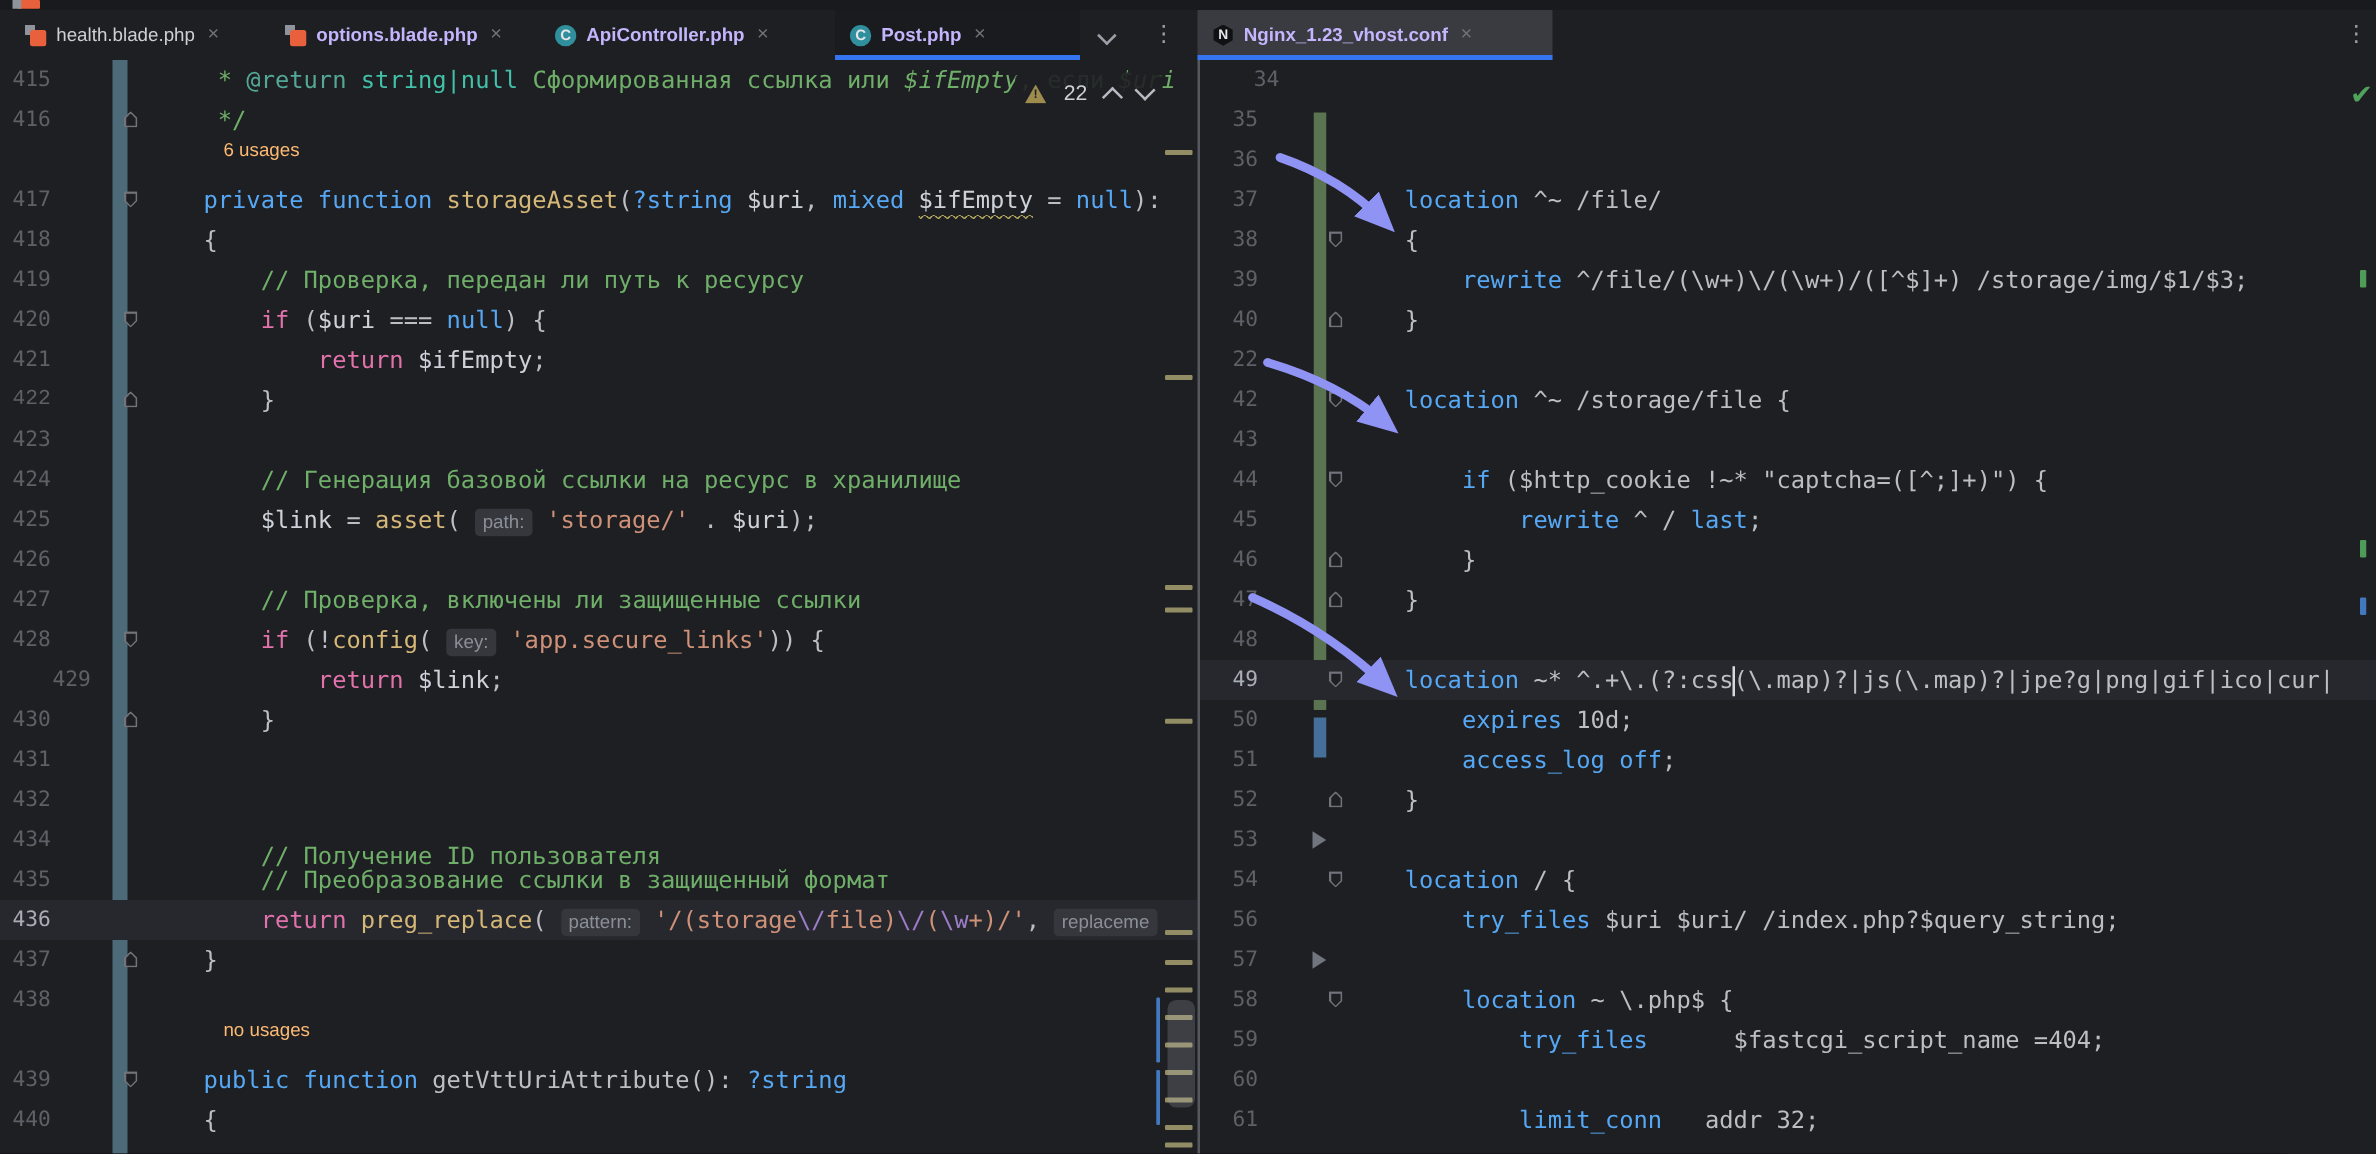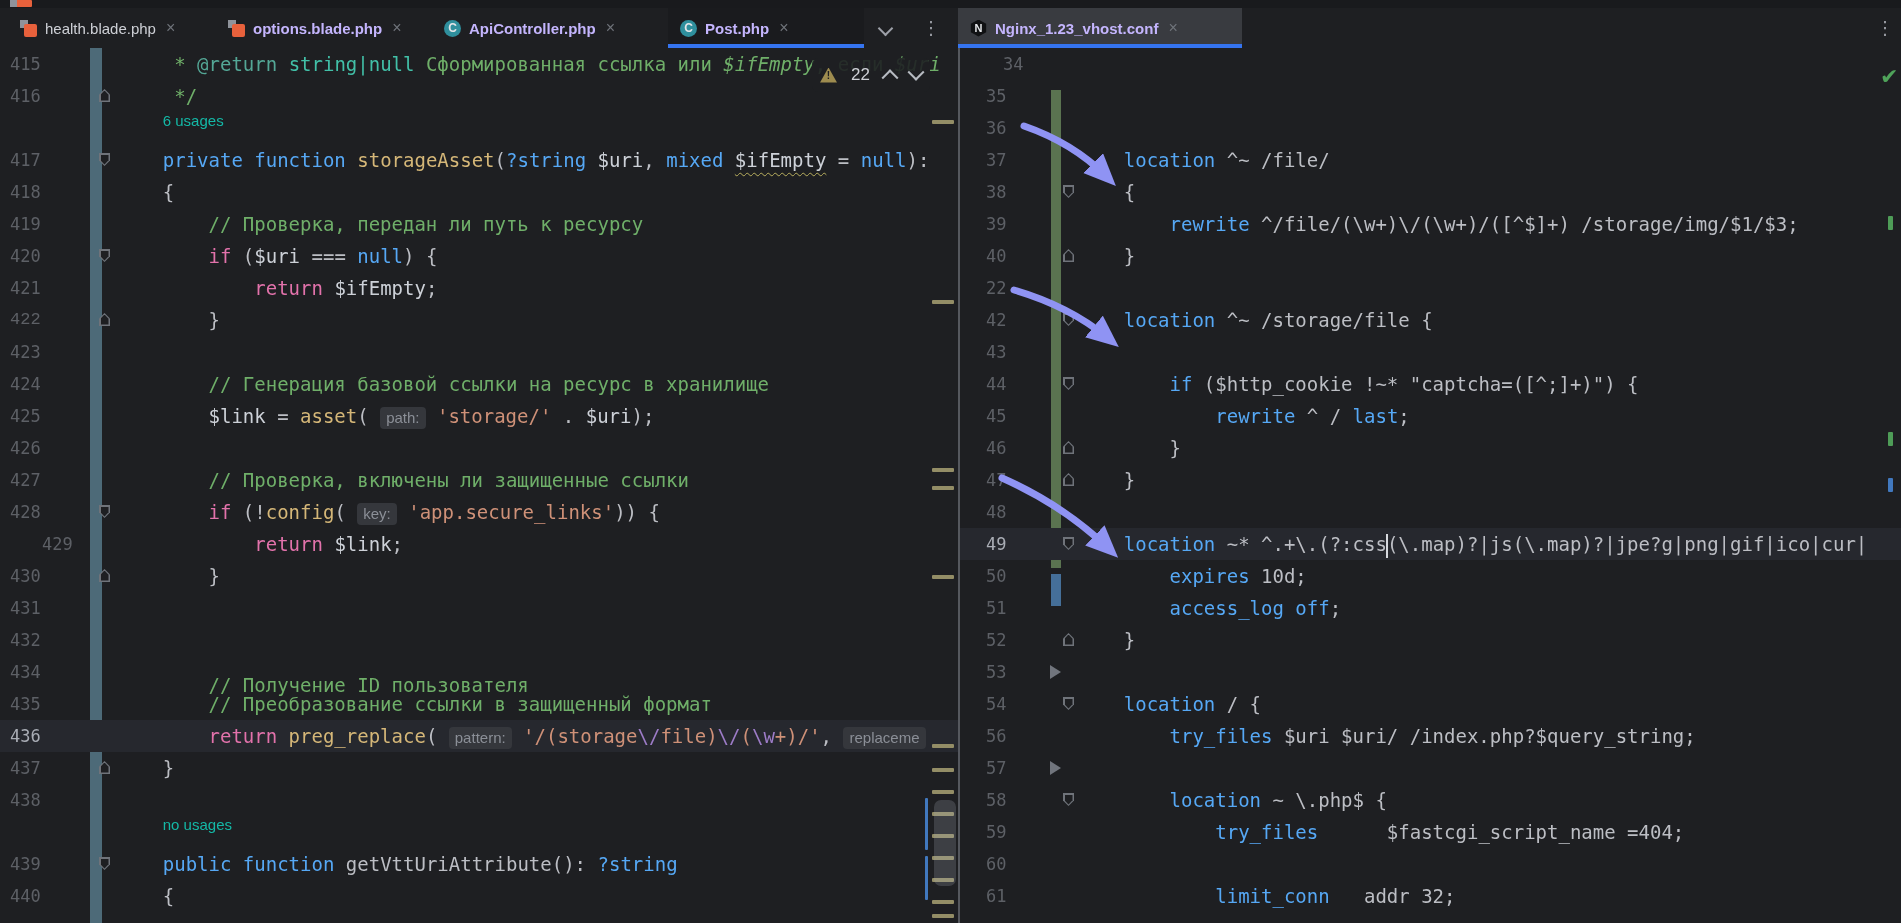--- a/index.html
+++ b/index.html
@@ -32,21 +32,21 @@
   .kebab{font:18px "DejaVu Sans",sans-serif;color:#9da0a8;line-height:40px;text-align:center;}
   
   .editor{position:absolute;top:48px;bottom:0;overflow:hidden;}
   #ed-left{left:0;width:958px;}
   #ed-right{left:960px;width:941px;}
   .row{position:relative;height:32px;white-space:pre;}
   .row.cur{background:#26282e;}
   .lnum{position:absolute;top:0;font:17px/32px "DejaVu Sans Mono",monospace;color:#5d6066;}
   .lnum.curn{color:#a9adb5;}
   .code{position:absolute;top:0;font:19px/32px "DejaVu Sans Mono",monospace;color:#bcbec4;white-space:pre;}
-  .usages{position:absolute;top:0;line-height:32px;color:#14b8a6;font:15px "Liberation Sans",sans-serif;}
+  .usages{position:absolute;top:0;line-height:32px;color:#fdba74;font:15px "Liberation Sans",sans-serif;margin-left:16px;}
   .tok-k{color:#56a8f5;} .tok-p{color:#e272ab;} .tok-fn{color:#d5b778;} .tok-s{color:#cf9178;}
   .tok-esc{color:#9d7cc8;} .tok-c{color:#6faf69;} .tok-v{color:#cdd1d8;} .tok-d{color:#bcbec4;}
   .tok-num{color:#2aacb8;} .tok-dt{color:#54a796;} .tok-dy{color:#42c0a8;}
   .tok-dv{color:#6faf69;font-style:italic;}
   .tok-vw{color:#cdd1d8;text-decoration:underline wavy #b8ae5e 1px;text-underline-offset:5px;}
   .pill{display:inline-block;background:#35373c;color:#8b8f97;border-radius:4px;padding:1px 6px;
         font:15px/20px "Liberation Sans",sans-serif;vertical-align:baseline;}
   .caret{display:inline-block;width:2px;height:24px;background:#d6d9de;vertical-align:middle;margin:0 -1px;}
   .fold{position:absolute;top:9px;width:11px;height:13px;}
   .fold .fo,.fold .fi{position:absolute;display:block;}

